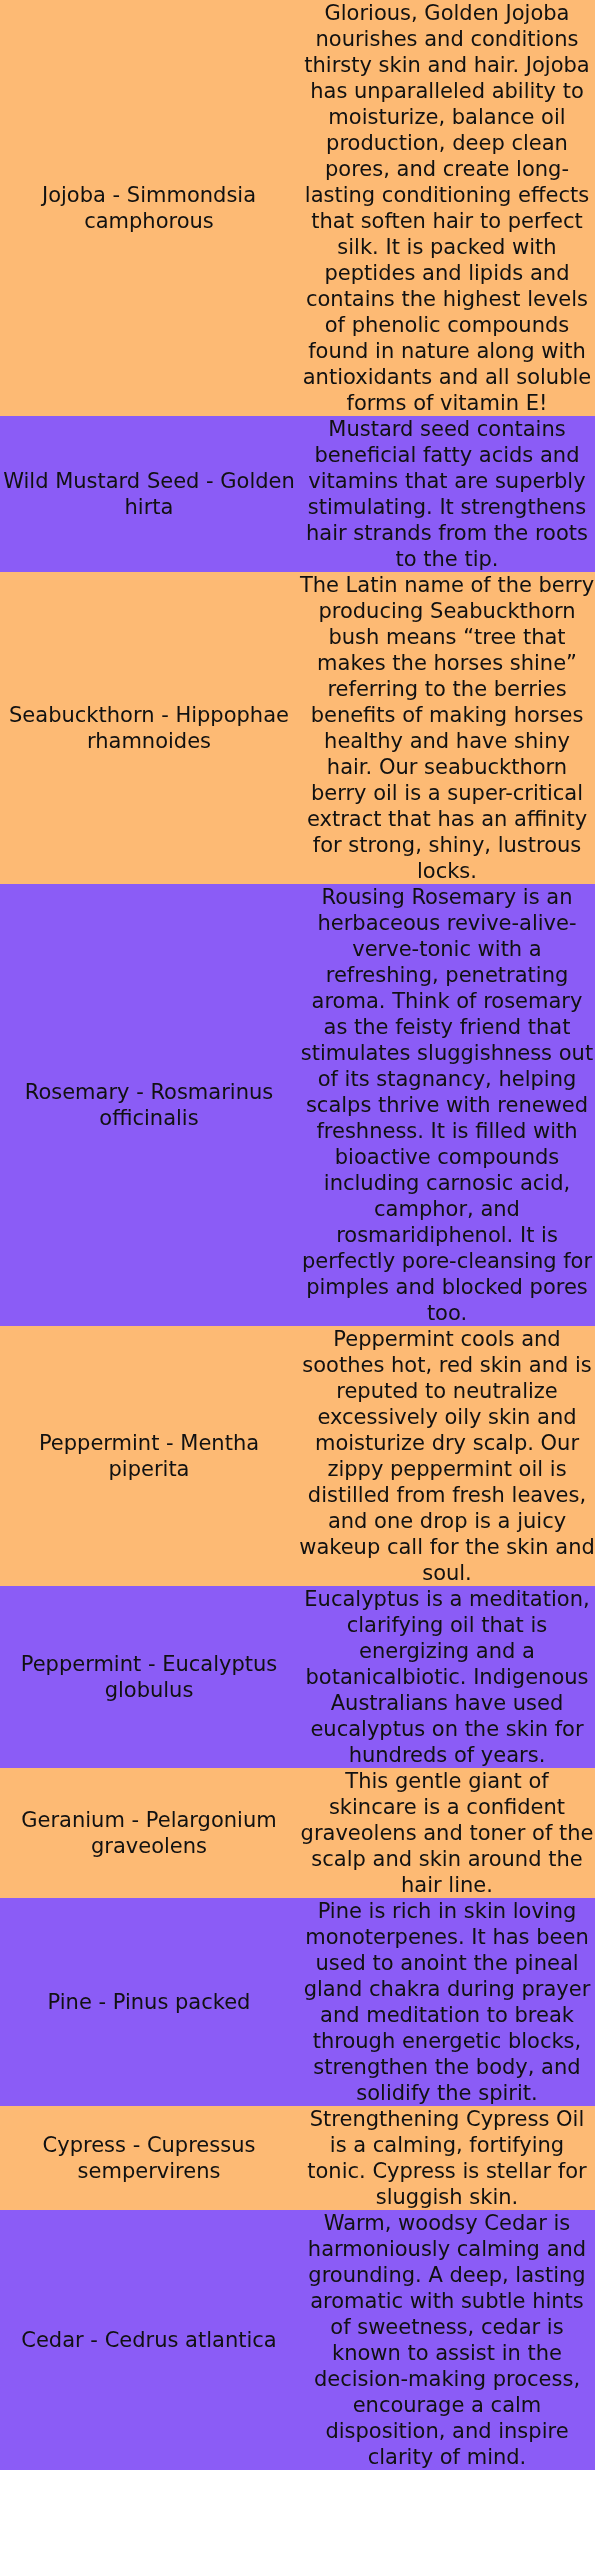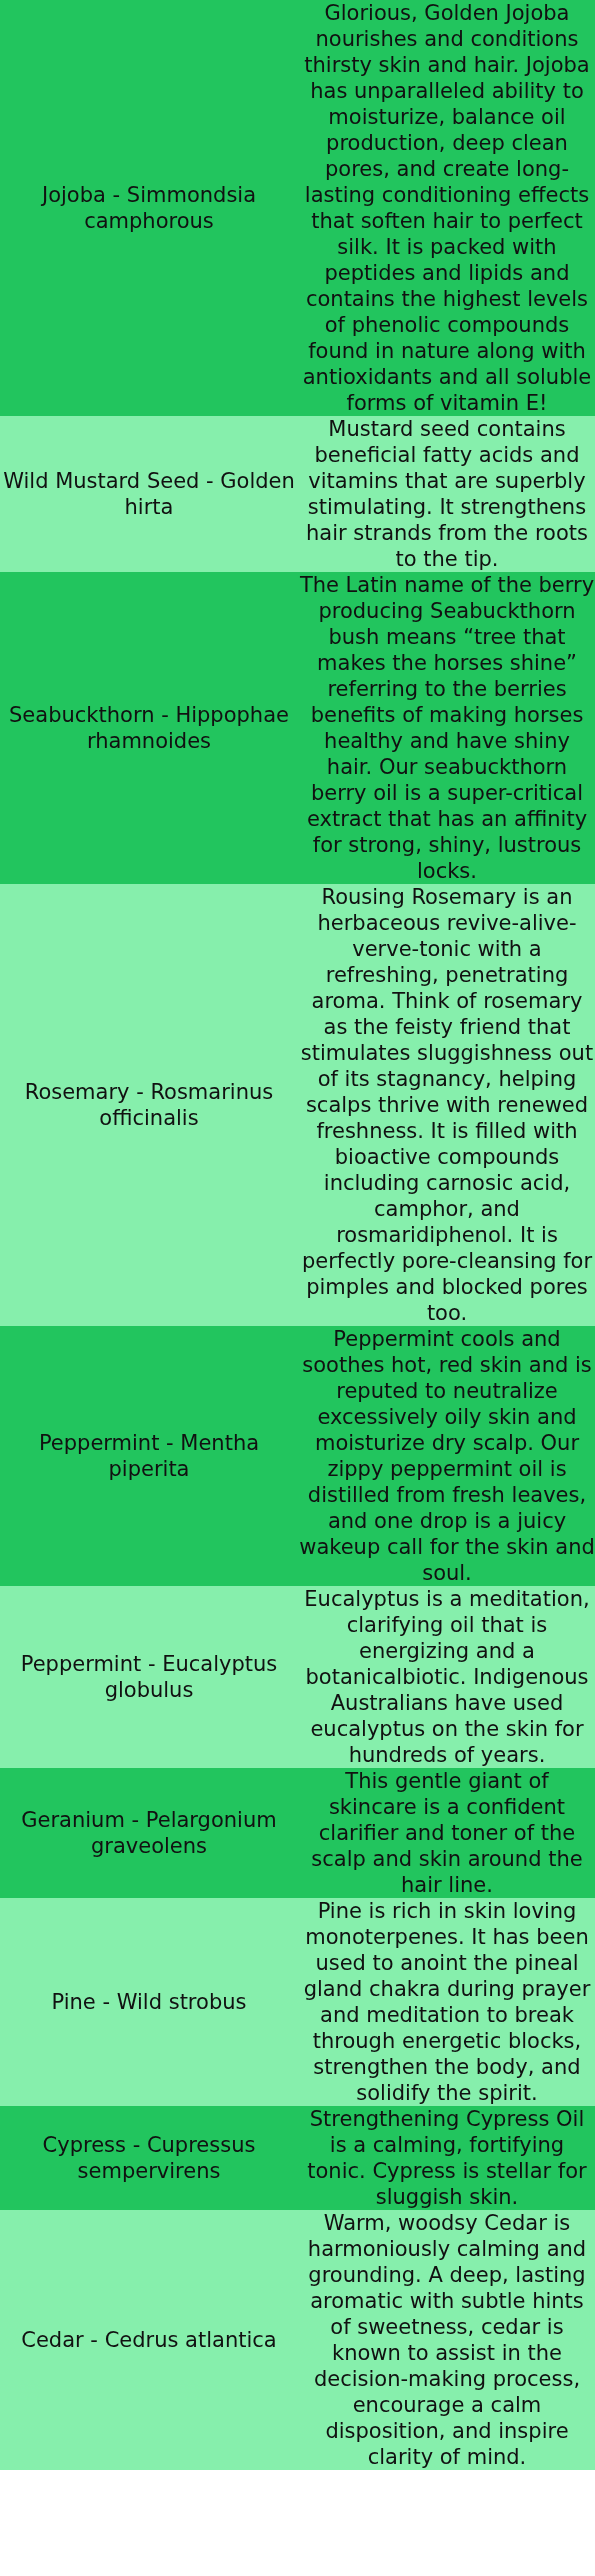--- a/index.html
+++ b/index.html
@@ -14,22 +14,22 @@
     color: #111111;
   }
   table.ing col.c1 { width: 298px; }
   table.ing col.c2 { width: 298px; }
   table.ing td {
     text-align: center;
     vertical-align: middle;
     padding: 0 0.9px;
     word-wrap: break-word;
   }
-  table.ing tr.odd td { background: #22c55e; }
-  table.ing tr.even td { background: #86efac; }
+  table.ing tr.odd td { background: #fdba74; }
+  table.ing tr.even td { background: #8b5cf6; }
 </style>
 </head>
 <body>
 
 <table class="ing">
   <colgroup>
       <col class="c1">
       <col class="c2">
     </colgroup>
   <tbody>
@@ -52,24 +52,24 @@
     <tr class="odd">
       <td>Peppermint - Mentha piperita</td>
       <td>Peppermint cools and soothes hot, red skin and is reputed to neutralize excessively oily skin and moisturize dry scalp. Our zippy peppermint oil is distilled from fresh leaves, and one drop is a juicy wakeup call for the skin and soul.</td>
     </tr>
     <tr class="even">
       <td>Peppermint - Eucalyptus globulus</td>
       <td>Eucalyptus is a meditation, clarifying oil that is energizing and a botanicalbiotic. Indigenous Australians have used eucalyptus on the skin for hundreds of years.</td>
     </tr>
     <tr class="odd">
       <td>Geranium - Pelargonium graveolens</td>
-      <td>This gentle giant of skincare is a confident clarifier and toner of the scalp and skin around the hair line.</td>
+      <td>This gentle giant of skincare is a confident graveolens and toner of the scalp and skin around the hair line.</td>
     </tr>
     <tr class="even">
-      <td>Pine - Wild strobus</td>
+      <td>Pine - Pinus packed</td>
       <td>Pine is rich in skin loving monoterpenes. It has been used to anoint the pineal gland chakra during prayer and meditation to break through energetic blocks, strengthen the body, and solidify the spirit.</td>
     </tr>
     <tr class="odd">
       <td>Cypress - Cupressus sempervirens</td>
       <td>Strengthening Cypress Oil is a calming, fortifying tonic. Cypress is stellar for sluggish skin.</td>
     </tr>
     <tr class="even">
       <td>Cedar - Cedrus atlantica</td>
       <td>Warm, woodsy Cedar is harmoniously calming and grounding. A deep, lasting aromatic with subtle hints of sweetness, cedar is known to assist in the decision-making process, encourage a calm disposition, and inspire clarity of mind.</td>
     </tr>

